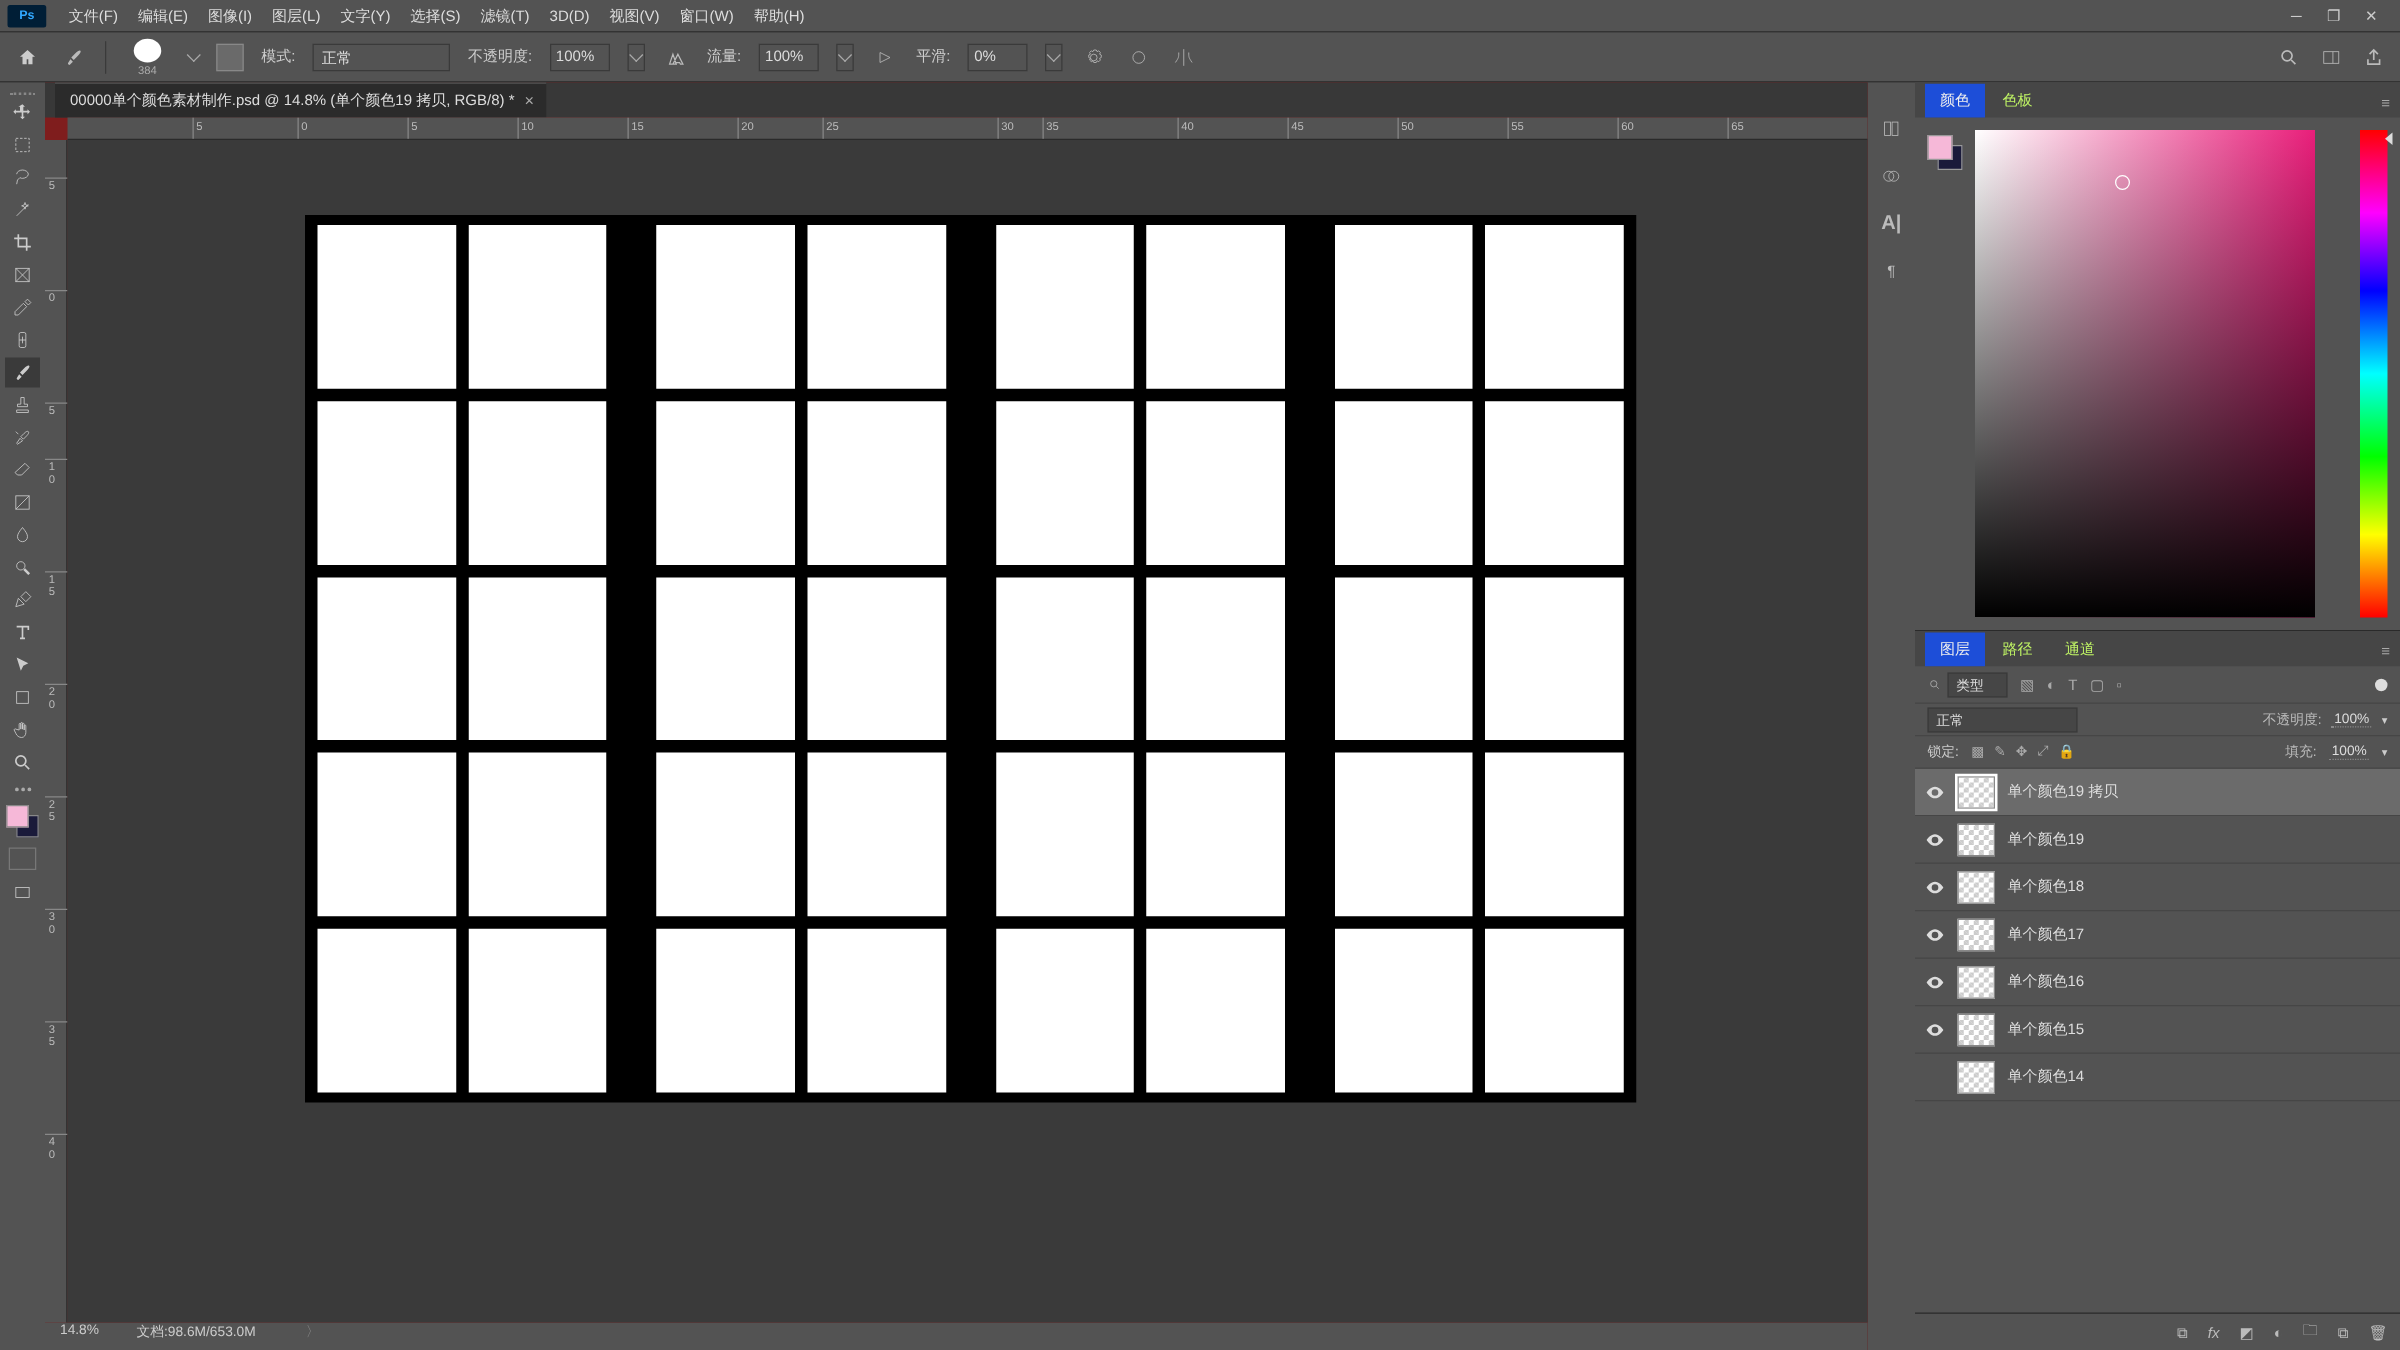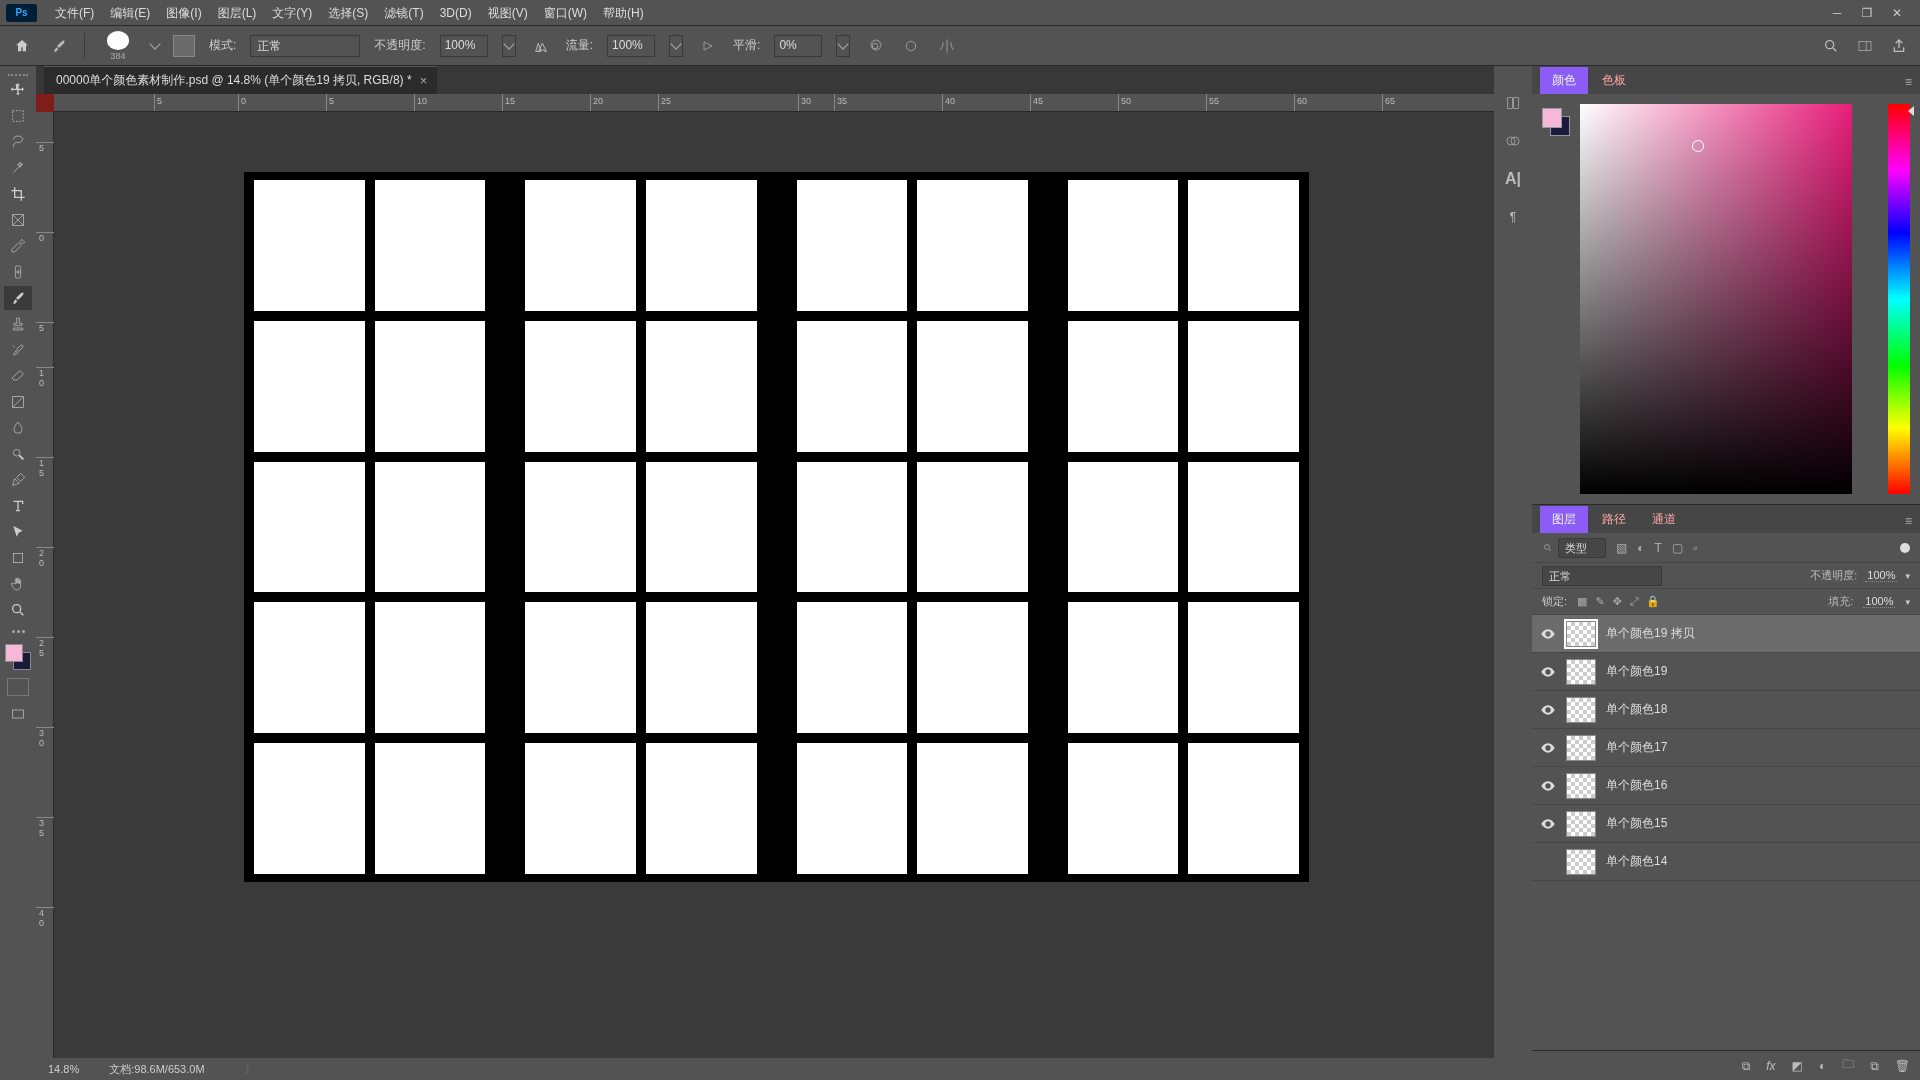--- a/index.html
+++ b/index.html
@@ -39,28 +39,28 @@
 .ruler-h{height:18px;background:#535353;position:relative;margin-left:18px;border-bottom:1px solid #2a2a2a;overflow:hidden}
 .ruler-h .tick{position:absolute;top:0;font-size:9px;color:#bbb;border-left:1px solid #888;height:18px;padding-left:2px;padding-top:2px}
 .canvas-row{flex:1;display:flex;position:relative}
 .ruler-v{width:18px;background:#535353;position:relative;border-right:1px solid #2a2a2a}
 .ruler-v .tick{position:absolute;left:0;font-size:9px;color:#bbb;border-top:1px solid #888;width:18px;padding-left:3px}
 .canvas-viewport{flex:1;background:#3a3a3a;position:relative;overflow:hidden}
 .artboard{position:absolute;left:190px;top:60px;width:1065px;height:710px;background:#000;display:flex;flex-direction:column;gap:10px;padding:8px 10px}
 .grid-row{flex:1;display:flex;gap:10px}
 .cell{flex:1;background:#fff}
 .gap{width:20px}
-.status{height:22px;background:#535353;display:flex;align-items:center;padding:0 12px;gap:30px;color:#ccc;font-size:11px}
+.status{height:22px;background:#535353;display:flex;padding:0 12px;gap:30px;color:#ccc;font-size:11px}
 .status .chv{margin-left:10px;color:#888}
 .mini-panels{width:38px;background:#535353;display:flex;flex-direction:column;align-items:center;padding-top:26px;gap:16px}
 .mini-ic{width:22px;height:22px;color:#bbb;display:flex;align-items:center;justify-content:center}
 .right-panels{width:388px;background:#535353;display:flex;flex-direction:column}
 .panel-tabs{height:28px;display:flex;align-items:flex-end;background:#464646;padding-left:8px;gap:2px}
-.ptab{padding:5px 12px;color:#fca5a5;font-size:12px}
-.ptab.active{background:#8b5cf6;color:#eee}
+.ptab{padding:5px 12px;color:#bef264;font-size:12px}
+.ptab.active{background:#1d4ed8;color:#eee}
 .ptab-menu{margin-left:auto;padding:5px 8px;color:#aaa}
 .color-panel{height:410px;padding:10px 12px;position:relative}
 .color-preview{position:absolute;left:10px;top:14px;width:28px;height:28px}
 .cp-fg{width:20px;height:20px;background:#f6b8d8;border:1px solid #999;position:absolute;top:0;left:0;z-index:2}
 .cp-bg{width:20px;height:20px;background:#1a1a3a;border:1px solid #999;position:absolute;bottom:0;right:0}
 .color-field{position:absolute;left:48px;top:10px;width:272px;height:390px;background:linear-gradient(to bottom,rgba(0,0,0,0) 0%,#000 100%),linear-gradient(to right,#fff 0%,#e91e7a 100%)}
 .color-cursor{position:absolute;width:12px;height:12px;border:1px solid #fff;border-radius:50%;left:112px;top:36px}
 .hue-strip{position:absolute;right:10px;top:10px;width:22px;height:390px;background:linear-gradient(to bottom,#ff0000 0%,#ff00ff 17%,#0000ff 33%,#00ffff 50%,#00ff00 67%,#ffff00 83%,#ff0000 100%)}
 .hue-cur{position:absolute;right:6px;top:12px;width:0;height:0;border-top:5px solid transparent;border-bottom:5px solid transparent;border-right:6px solid #ddd}
 .layers-panel{flex:1;display:flex;flex-direction:column;border-top:1px solid #2a2a2a}

